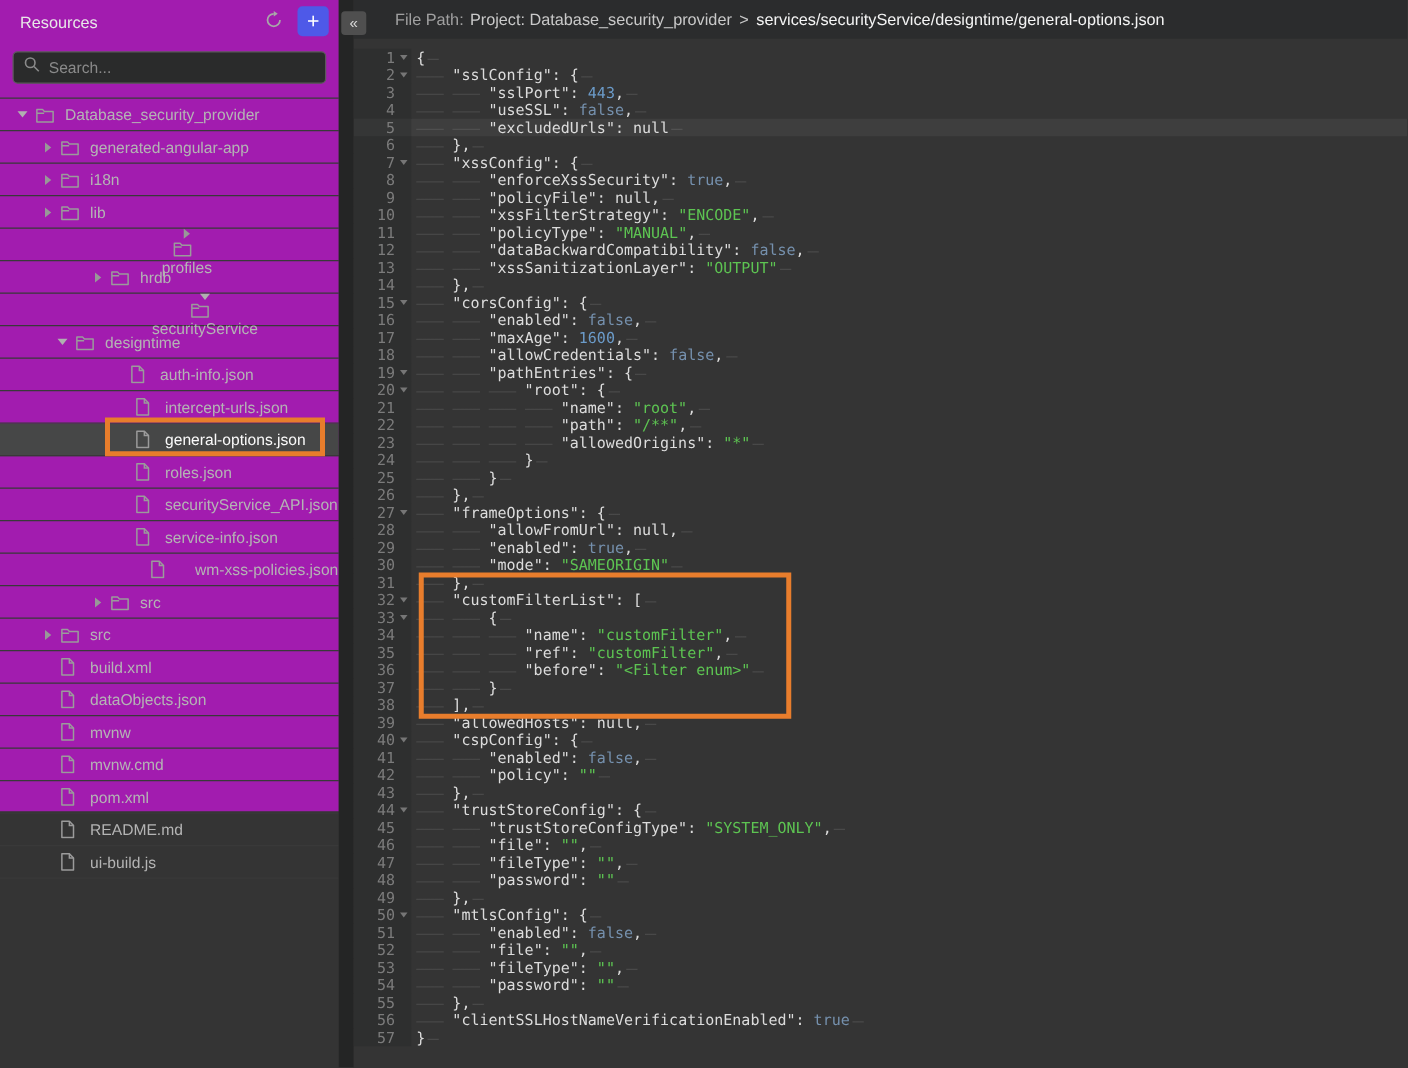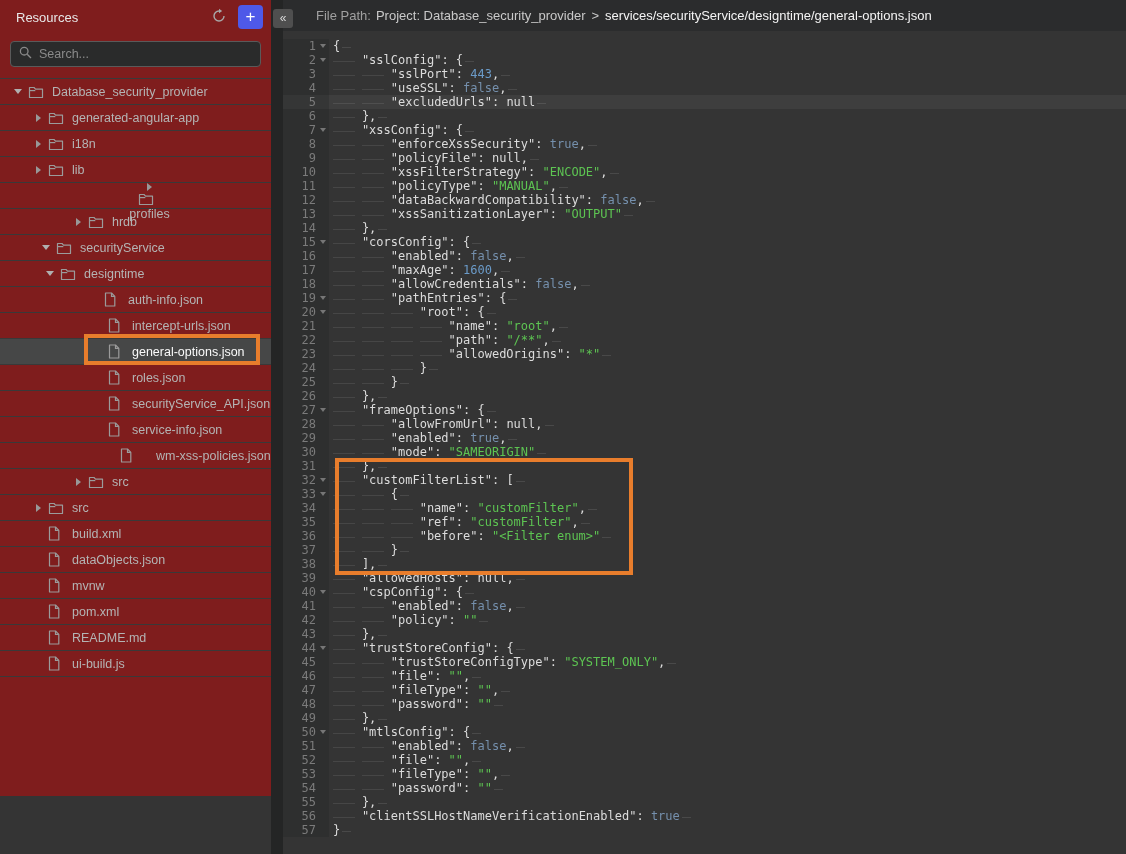--- a/index.html
+++ b/index.html
@@ -1,21 +1,21 @@
 <!DOCTYPE html>
 <html style="--hl: #e87d2c; --accent: #4e59e8; --green: #5dc452; --numblue: #6b9bc9; --boolblue: #7590ad;"><head>
 <meta charset="utf-8">
 <style>
   * { margin:0; padding:0; box-sizing:border-box; }
   html,body { width:1126px; height:854px; overflow:hidden; background:#343434;
               font-family:"Liberation Sans","DejaVu Sans",sans-serif; }
   #app { position:relative; width:1126px; height:854px; display:flex; }
 
   
-  #sidebar { position:relative; width:271px; height:796px; background:#7f1d1d; flex:none; }
+  #sidebar { position:relative; width:271px; height:649px; background:#a21caf; flex:none; }
   .sb-header { height:34px; display:flex; align-items:center; padding:0 8px 0 16px; }
   .sb-title { color:#e8e8e8; font-size:13px; }
   .sb-actions { margin-left:auto; display:flex; align-items:center; gap:8px; }
   .icon-btn { background:none; border:none; cursor:pointer; width:22px; height:22px;
               display:flex; align-items:center; justify-content:center; }
   .add-btn { width:25px; height:24px; border:none; border-radius:4px; background:var(--accent);
              color:#fff; font-size:17px; line-height:1; cursor:pointer; display:flex;
              align-items:center; justify-content:center; padding-bottom:2px; }
   .sb-search { margin:7px 10px 10px 10px; height:26px; border:1px solid #5a5a5a; border-radius:4px;
                display:flex; align-items:center; padding:0 8px; background:#2a2b2b; }
@@ -179,21 +179,21 @@
             <span class="arr-right"></span>
           </span>
           <span class="ticon">
             <svg width="16" height="14" viewBox="0 0 16 14">
               <path d="M1.5 12.5 V2.5 H6 L7.5 4.2 H14.5 V12.5 Z" fill="none" stroke="#9b9b9b" stroke-width="1.2" stroke-linejoin="round"></path>
               <line x1="1.5" y1="5.6" x2="7.3" y2="5.6" stroke="#9b9b9b" stroke-width="1.2"></line>
             </svg>
           </span>
           <span class="tlabel">hrdb</span>
         </div>
-        <div class="row" style="padding-left: 36px;">
+        <div class="row" style="padding-left: 57px; flex-direction: column;">
           <span class="tw">
             <span class="arr-down"></span>
           </span>
           <span class="ticon">
             <svg width="16" height="14" viewBox="0 0 16 14">
               <path d="M1.5 12.5 V2.5 H6 L7.5 4.2 H14.5 V12.5 Z" fill="none" stroke="#9b9b9b" stroke-width="1.2" stroke-linejoin="round"></path>
               <line x1="1.5" y1="5.6" x2="7.3" y2="5.6" stroke="#9b9b9b" stroke-width="1.2"></line>
             </svg>
           </span>
           <span class="tlabel">securityService</span>
@@ -326,20 +326,30 @@
         </div>
         <div class="row" style="padding-left: 28px;">
           <span class="tw"></span>
           <span class="ticon">
             <svg width="12" height="15" viewBox="0 0 12 15">
               <path d="M1.5 1 H7.5 L10.8 4.4 V14 H1.5 Z" fill="none" stroke="#9b9b9b" stroke-width="1.2" stroke-linejoin="round"></path>
               <path d="M7.5 1 V4.4 H10.8" fill="none" stroke="#9b9b9b" stroke-width="1.2"></path>
             </svg>
           </span>
           <span class="tlabel">mvnw</span>
+        </div>
+        <div class="row" style="padding-left: 28px;">
+          <span class="tw"></span>
+          <span class="ticon">
+            <svg width="12" height="15" viewBox="0 0 12 15">
+              <path d="M1.5 1 H7.5 L10.8 4.4 V14 H1.5 Z" fill="none" stroke="#9b9b9b" stroke-width="1.2" stroke-linejoin="round"></path>
+              <path d="M7.5 1 V4.4 H10.8" fill="none" stroke="#9b9b9b" stroke-width="1.2"></path>
+            </svg>
+          </span>
+          <span class="tlabel">mvnw.cmd</span>
         </div>
         <div class="row" style="padding-left: 28px;">
           <span class="tw"></span>
           <span class="ticon">
             <svg width="12" height="15" viewBox="0 0 12 15">
               <path d="M1.5 1 H7.5 L10.8 4.4 V14 H1.5 Z" fill="none" stroke="#9b9b9b" stroke-width="1.2" stroke-linejoin="round"></path>
               <path d="M7.5 1 V4.4 H10.8" fill="none" stroke="#9b9b9b" stroke-width="1.2"></path>
             </svg>
           </span>
           <span class="tlabel">pom.xml</span>

